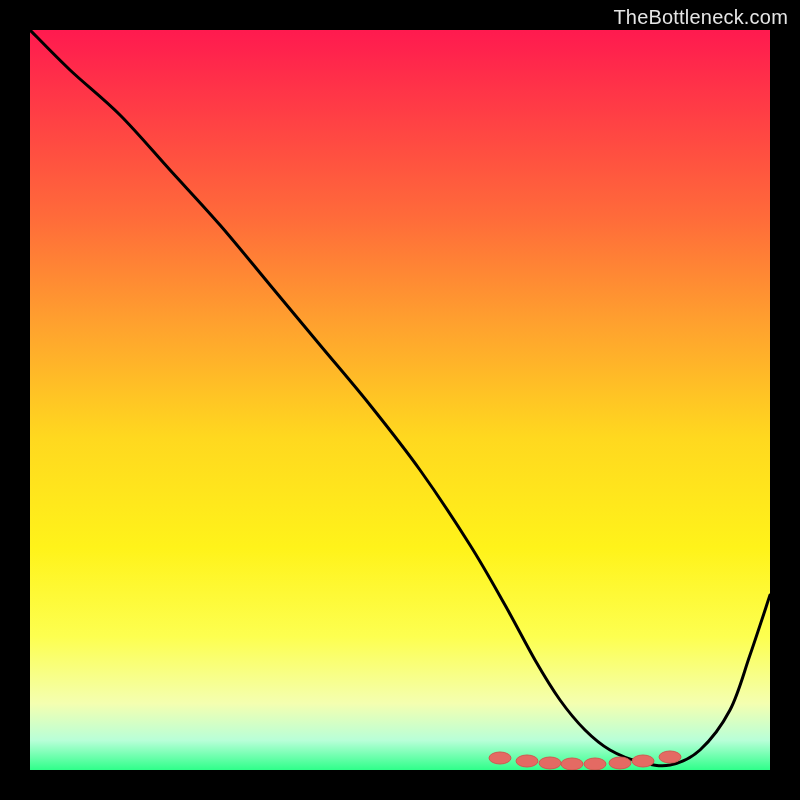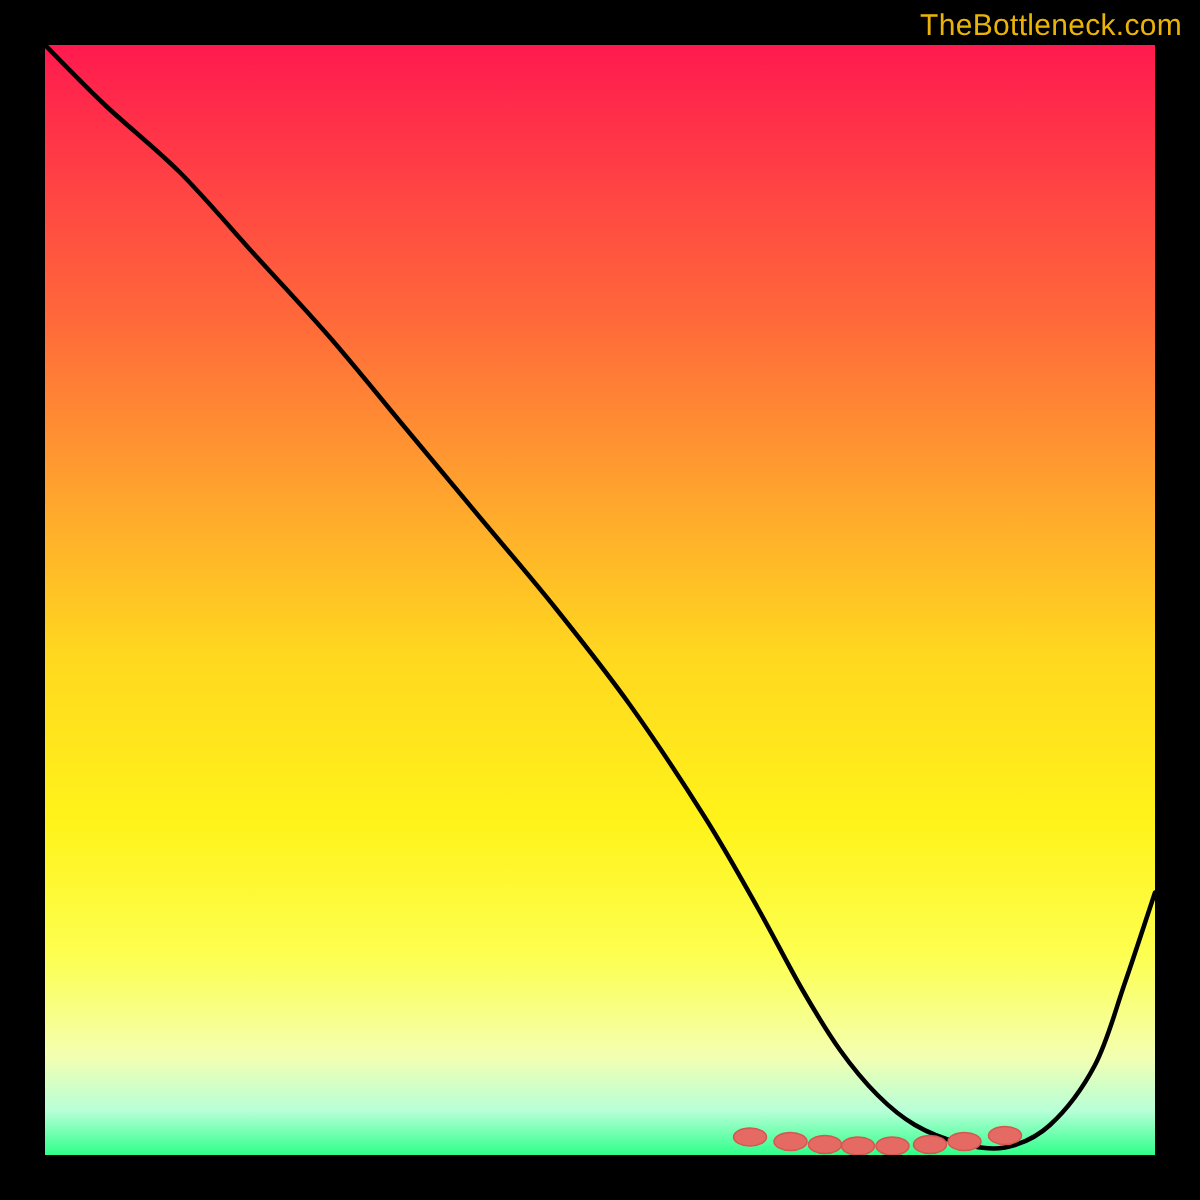--- a/index.html
+++ b/index.html
@@ -47,21 +47,21 @@
     inset: 0;
     width: 100%;
     height: 100%;
   }
   .watermark {
     position: absolute;
     top: 6px;
     right: 12px;
     font-family: Arial, Helvetica, sans-serif;
     font-size: 20px;
-    color: #eab308;
+    color: #e5e5e5;
     letter-spacing: 0.2px;
   }
 </style>
 </head>
 <body>
 
 <div class="frame">
   <div class="watermark">TheBottleneck.com</div>
   <div class="plot">
     <div class="gradient"></div>

